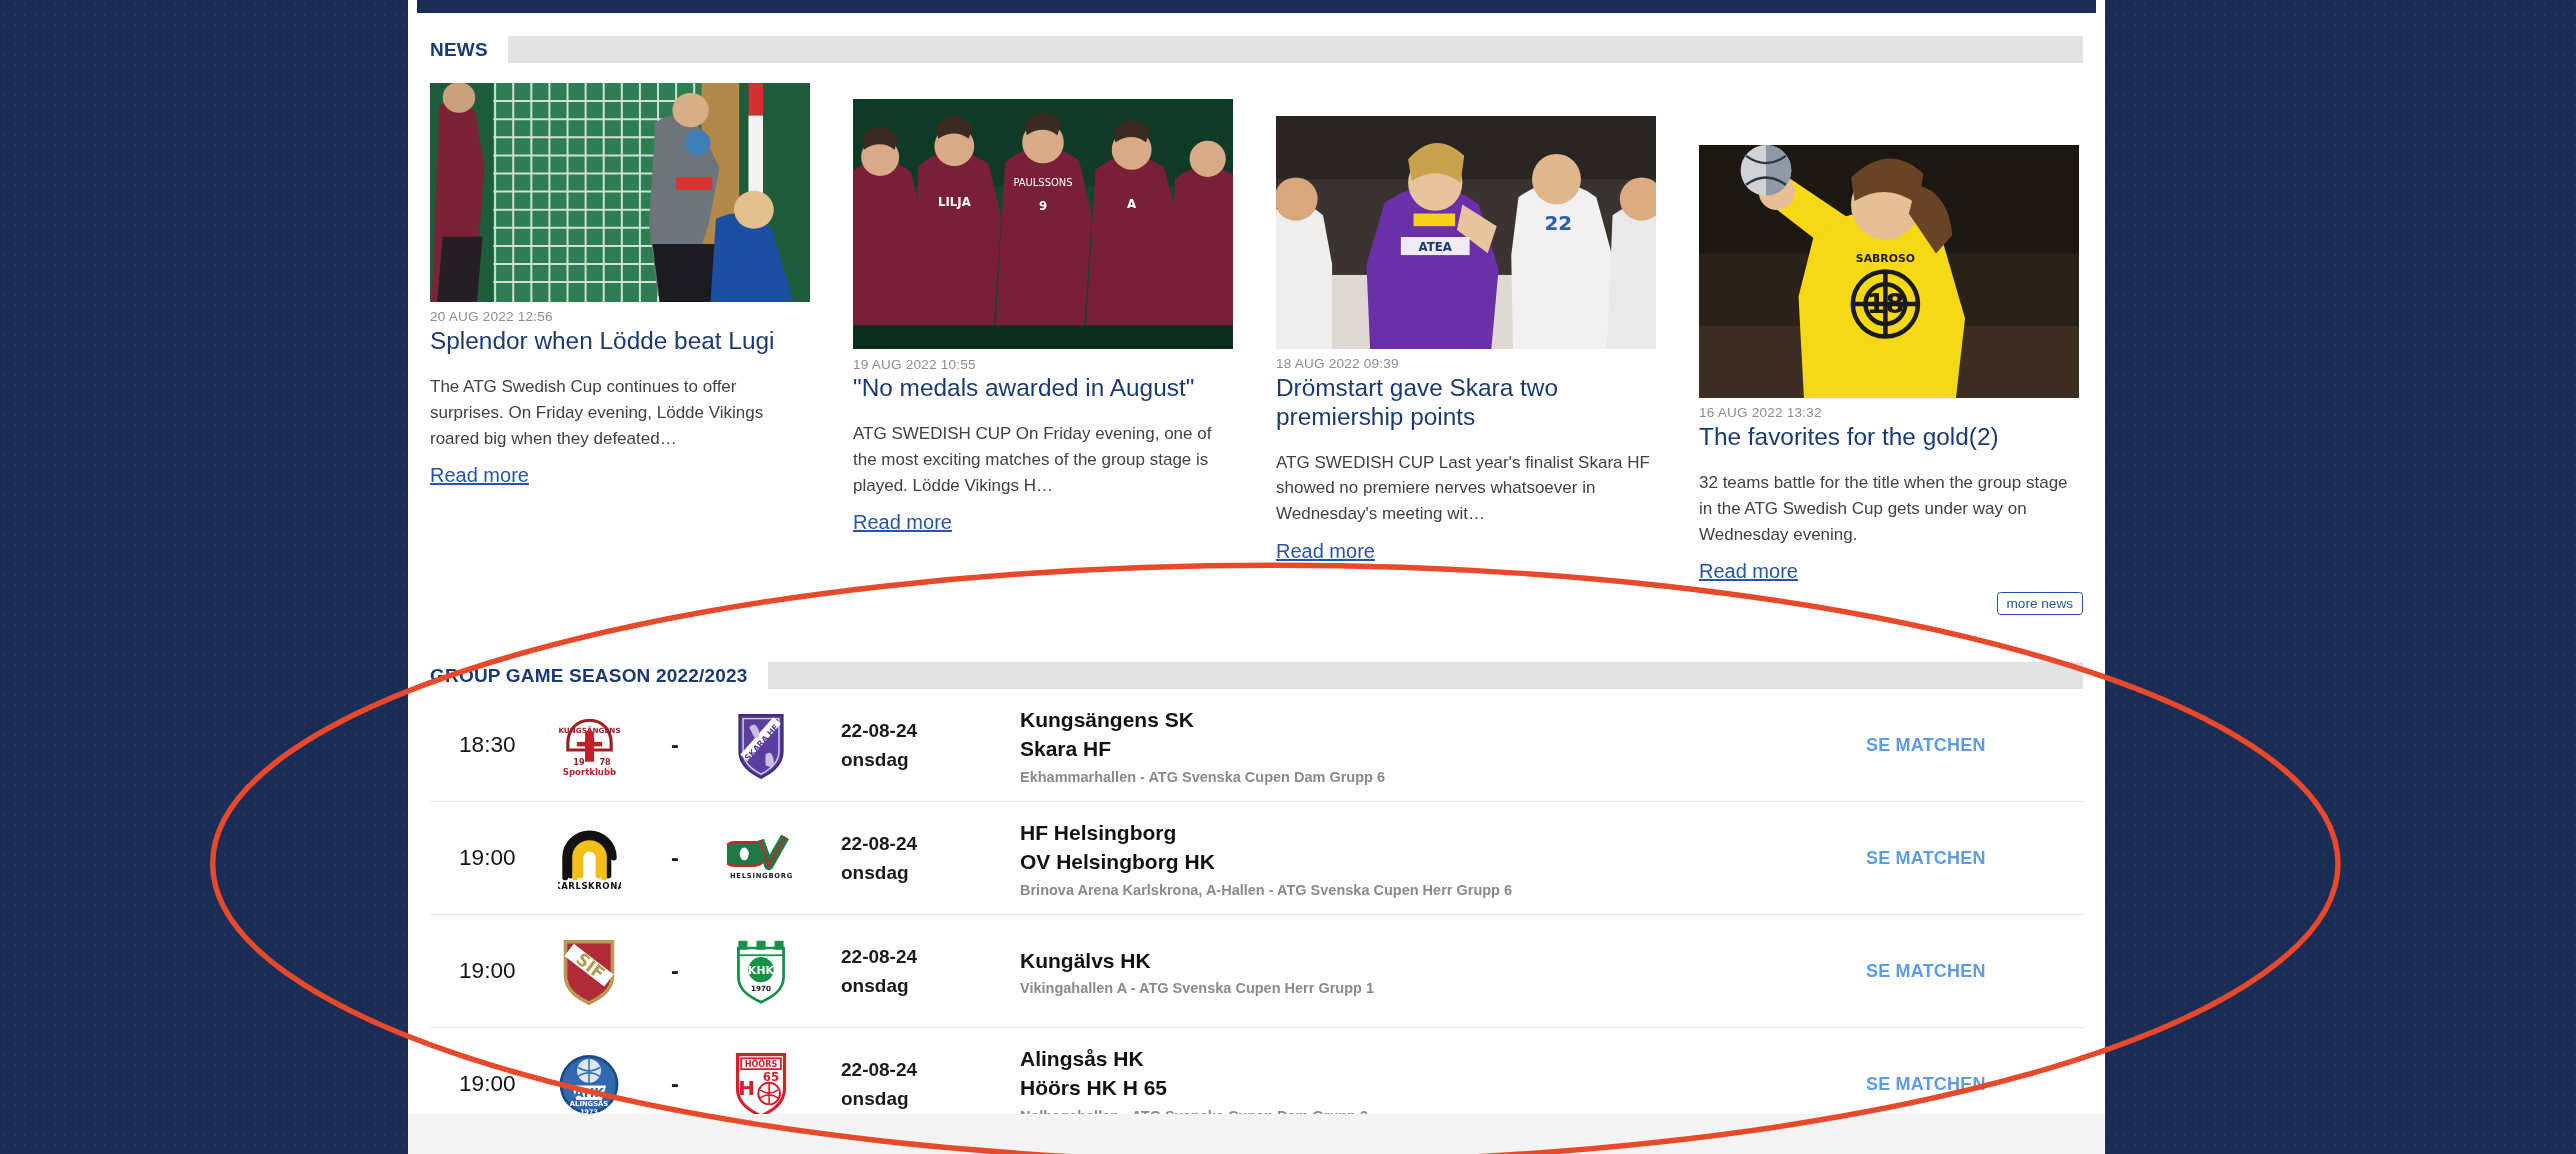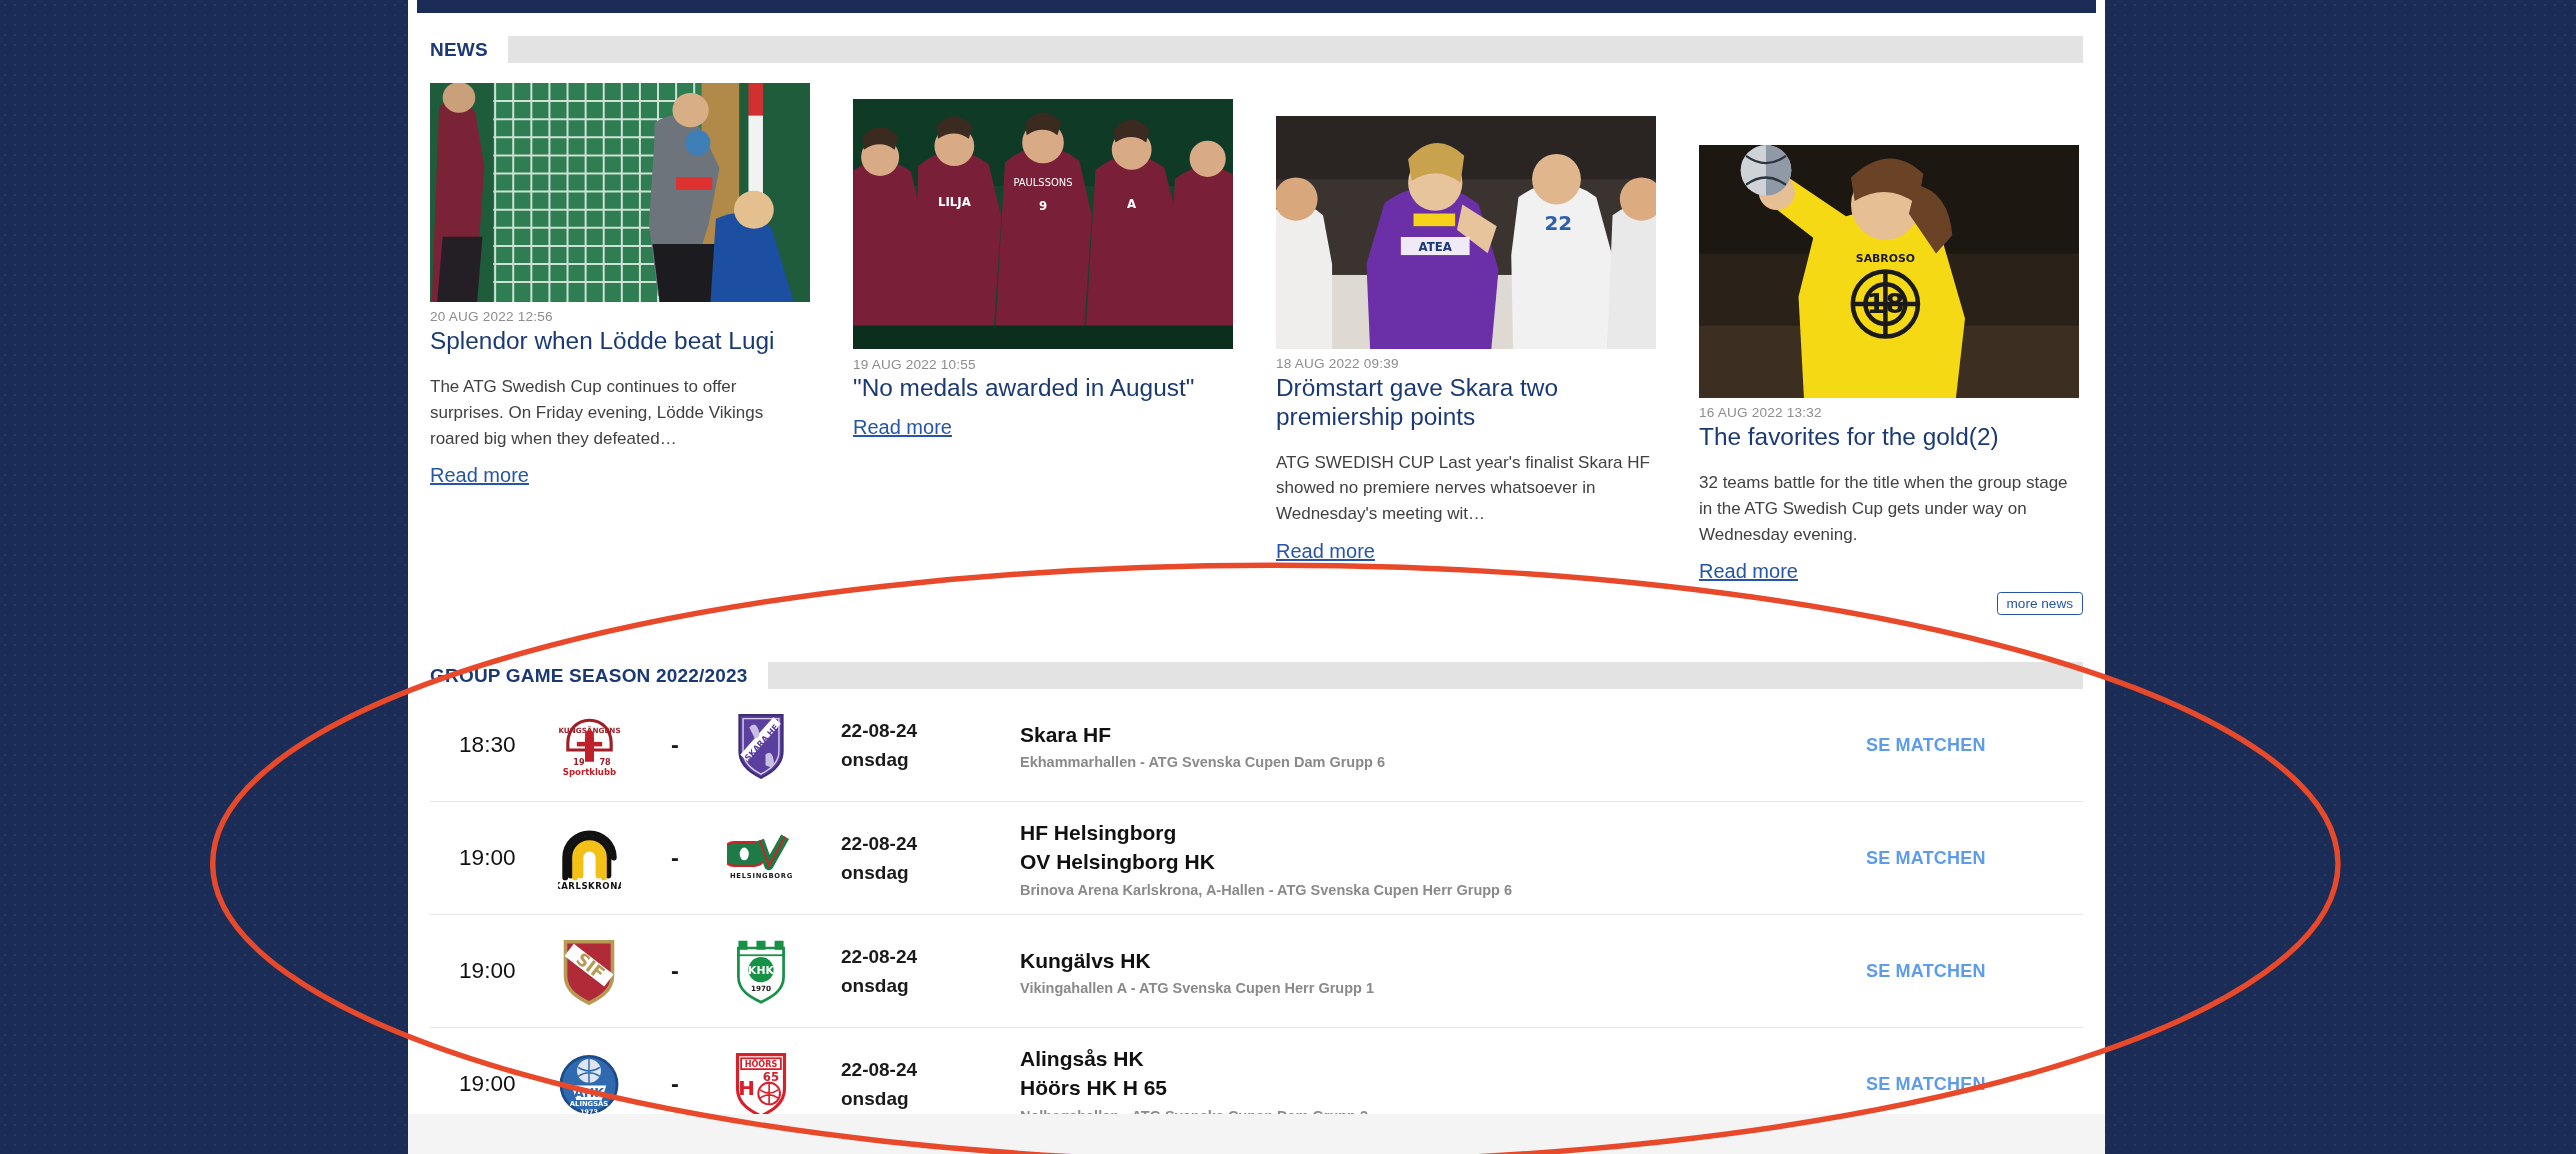--- a/index.html
+++ b/index.html
@@ -264,20 +264,21 @@
         <g fill="#ffffff" font-family="DejaVu Sans" font-size="13" font-weight="bold" text-anchor="middle">
           <text x="112" y="118">LILJA</text>
           <text x="210" y="122">9</text>
           <text x="308" y="120">A</text>
         </g>
         <text x="210" y="96" fill="#ffffff" font-family="DejaVu Sans" font-size="11" text-anchor="middle">PAULSSONS</text>
         <rect x="0" y="250" width="420" height="26" fill="#0c2e1d"></rect>
       </svg>
       <div class="news-date">19 AUG 2022 10:55</div>
       <div class="news-title">"No medals awarded in August"</div>
+      <div class="news-text">ATG SWEDISH CUP On Friday evening, one of the most exciting matches of the group stage is played. Lödde Vikings H…</div>
       <a class="news-more" href="#">Read more</a>
     </div>
 
     <div class="news-card c3">
       <svg class="news-thumb" viewBox="0 0 420 258" preserveAspectRatio="none">
         <rect width="420" height="258" fill="#3a3330"></rect>
         <rect y="0" width="420" height="70" fill="#2a2422"></rect>
         <rect y="176" width="420" height="82" fill="#ded9d2"></rect>
         <g>
           <path d="M120 96q54-38 104 2l22 72-8 88H104l-4-94z" fill="#6b2fa8"></path>
@@ -373,20 +374,21 @@
           <text transform="rotate(-48 29 34)" x="29" y="38" fill="#5b3f9e" font-family="DejaVu Sans" font-size="9" font-weight="bold" text-anchor="middle">SKARA HF</text>
           <path d="M16 18q6-8 10 2t-4 10z" fill="#c9bfe3"></path>
           <path d="M34 48q7-6 9 6t-9 6z" fill="#c9bfe3"></path>
         </svg>
       </div>
       <div class="g-date">
         <div>22-08-24</div>
         <div>onsdag</div>
       </div>
       <div class="g-teams">
+        <div class="g-team">Kungsängens SK</div>
         <div class="g-team">Skara HF</div>
         <div class="g-venue">Ekhammarhallen - ATG Svenska Cupen Dam Grupp 6</div>
       </div>
       <div class="g-link">SE MATCHEN</div>
     </div>
 
     <div class="game-row">
       <div class="g-time">19:00</div>
       <div class="g-logo">
         <svg width="63" height="67" viewBox="0 0 70 74">

